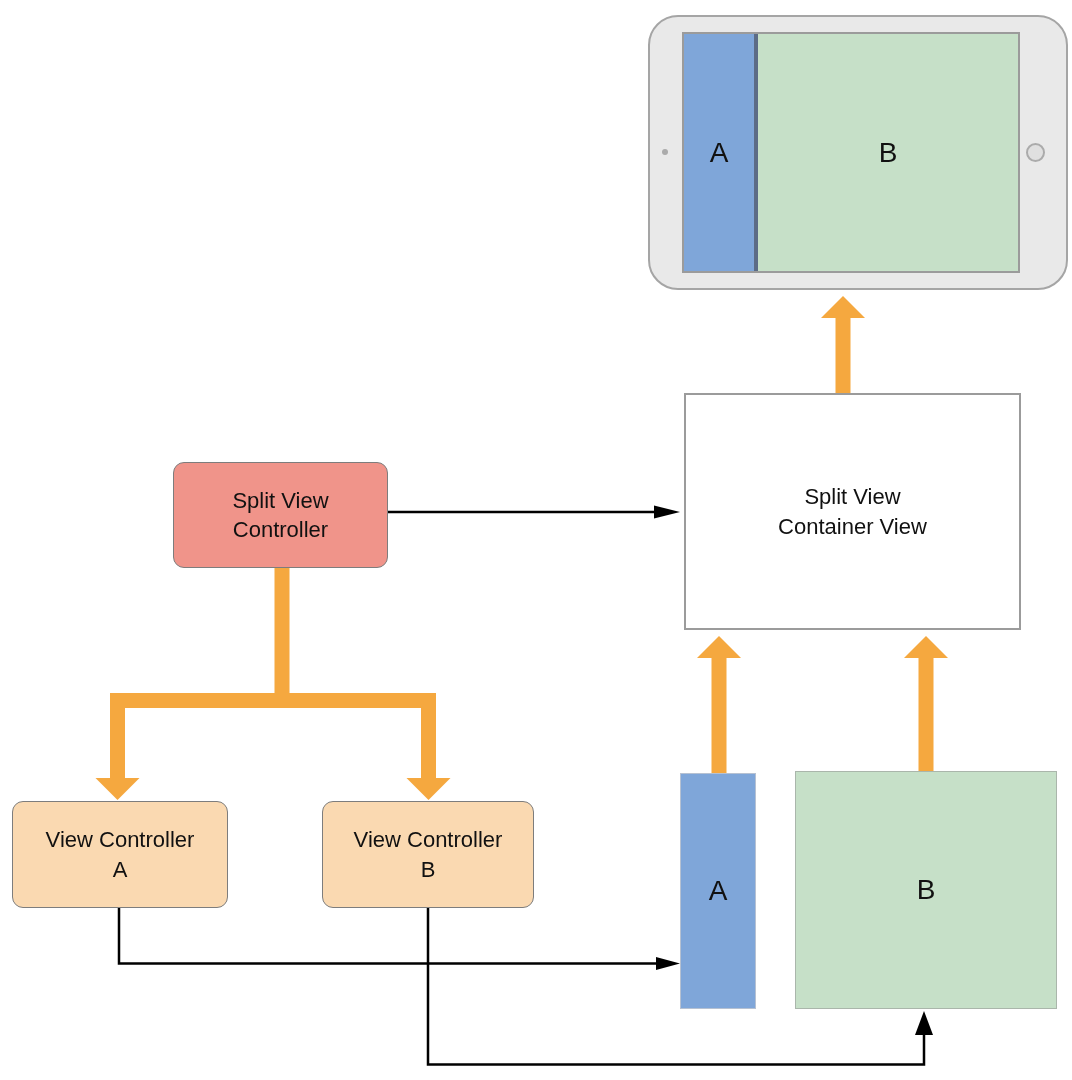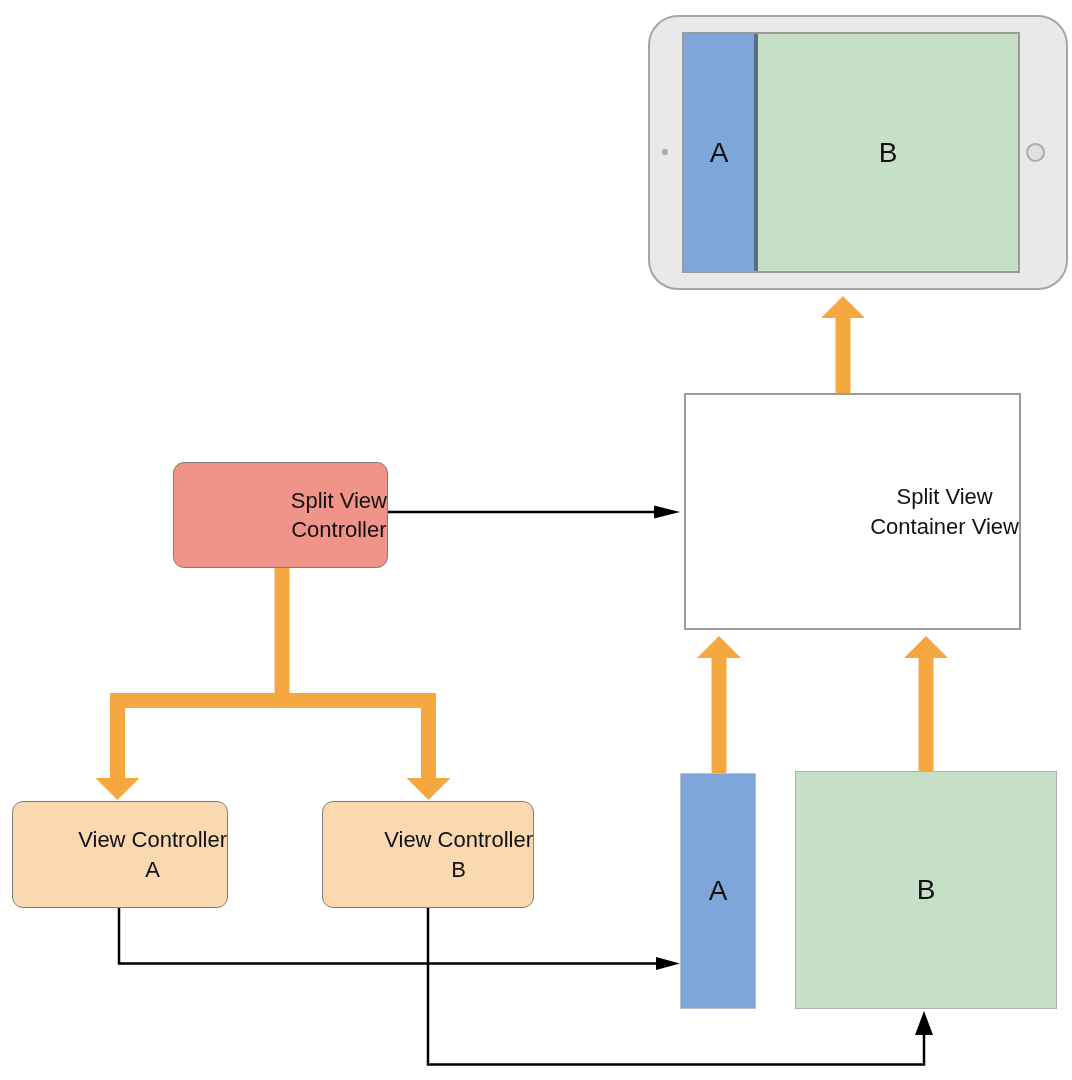--- a/index.html
+++ b/index.html
@@ -28,21 +28,21 @@
   .o-stroke { stroke: var(--orange); stroke-width: 15; fill: none; stroke-linejoin: miter; }
   .o-fill   { fill: var(--orange); }
   .k-stroke { stroke: #000; stroke-width: 2.5; fill: none; }
   .k-fill   { fill: #000; }
 
   .node {
     position: absolute;
     box-sizing: border-box;
     display: flex;
     align-items: center;
-    justify-content: flex-end;
+    justify-content: center;
     text-align: center;
     font-size: 22px;
     line-height: 1.32;
     white-space: pre-line;
   }
   .rounded {
     border: 1.5px solid #7d7d7d;
     border-radius: 11px;
   }
   .node-svc { left: 173px; top: 462px; width: 215px; height: 106px; background: var(--salmon); }

